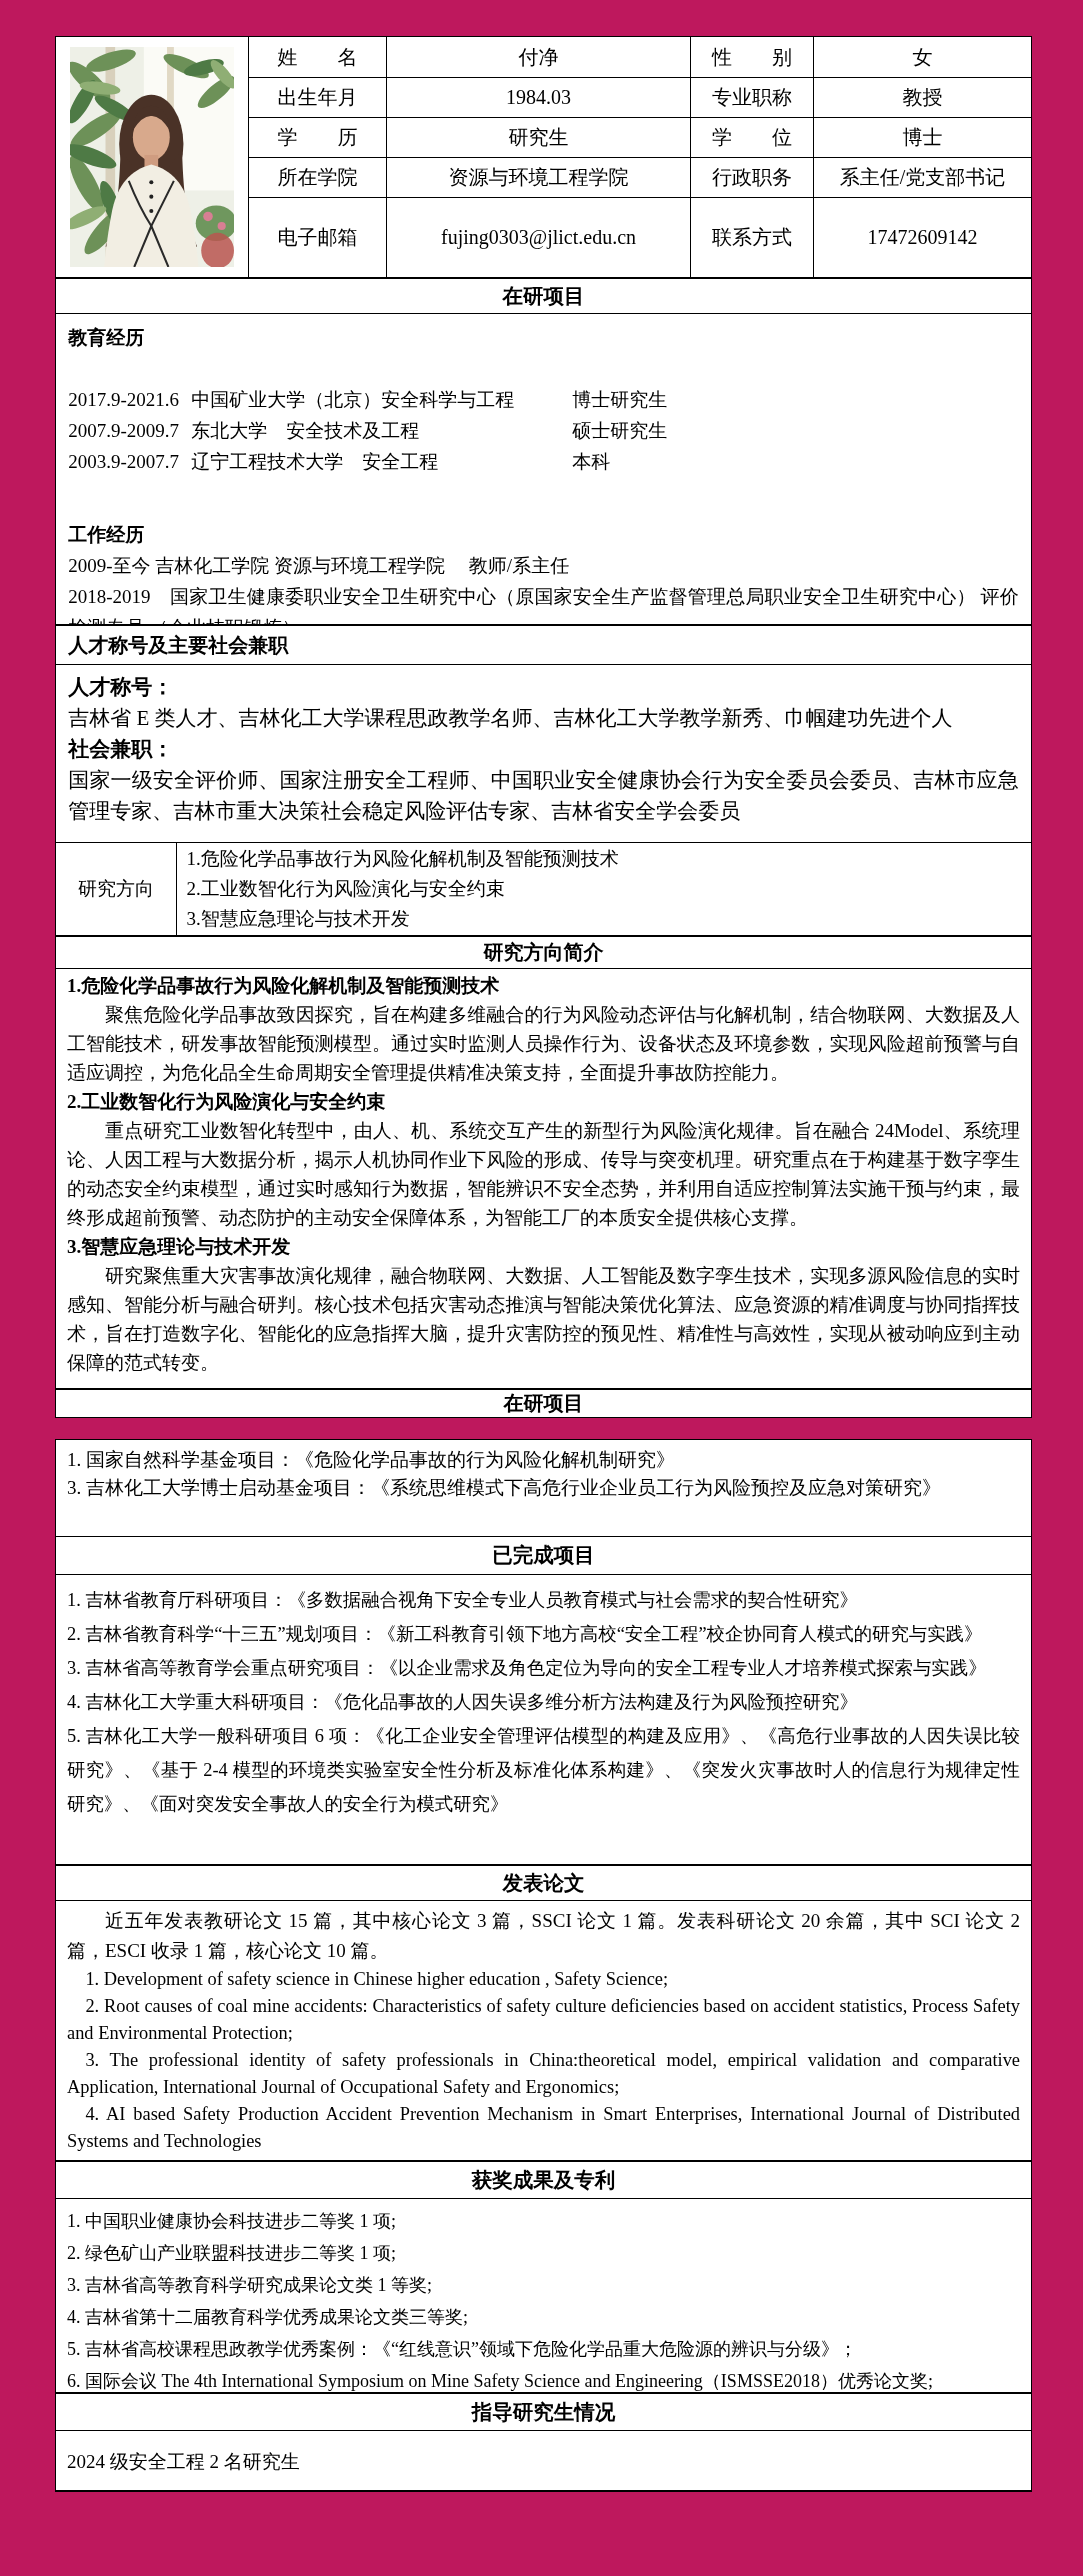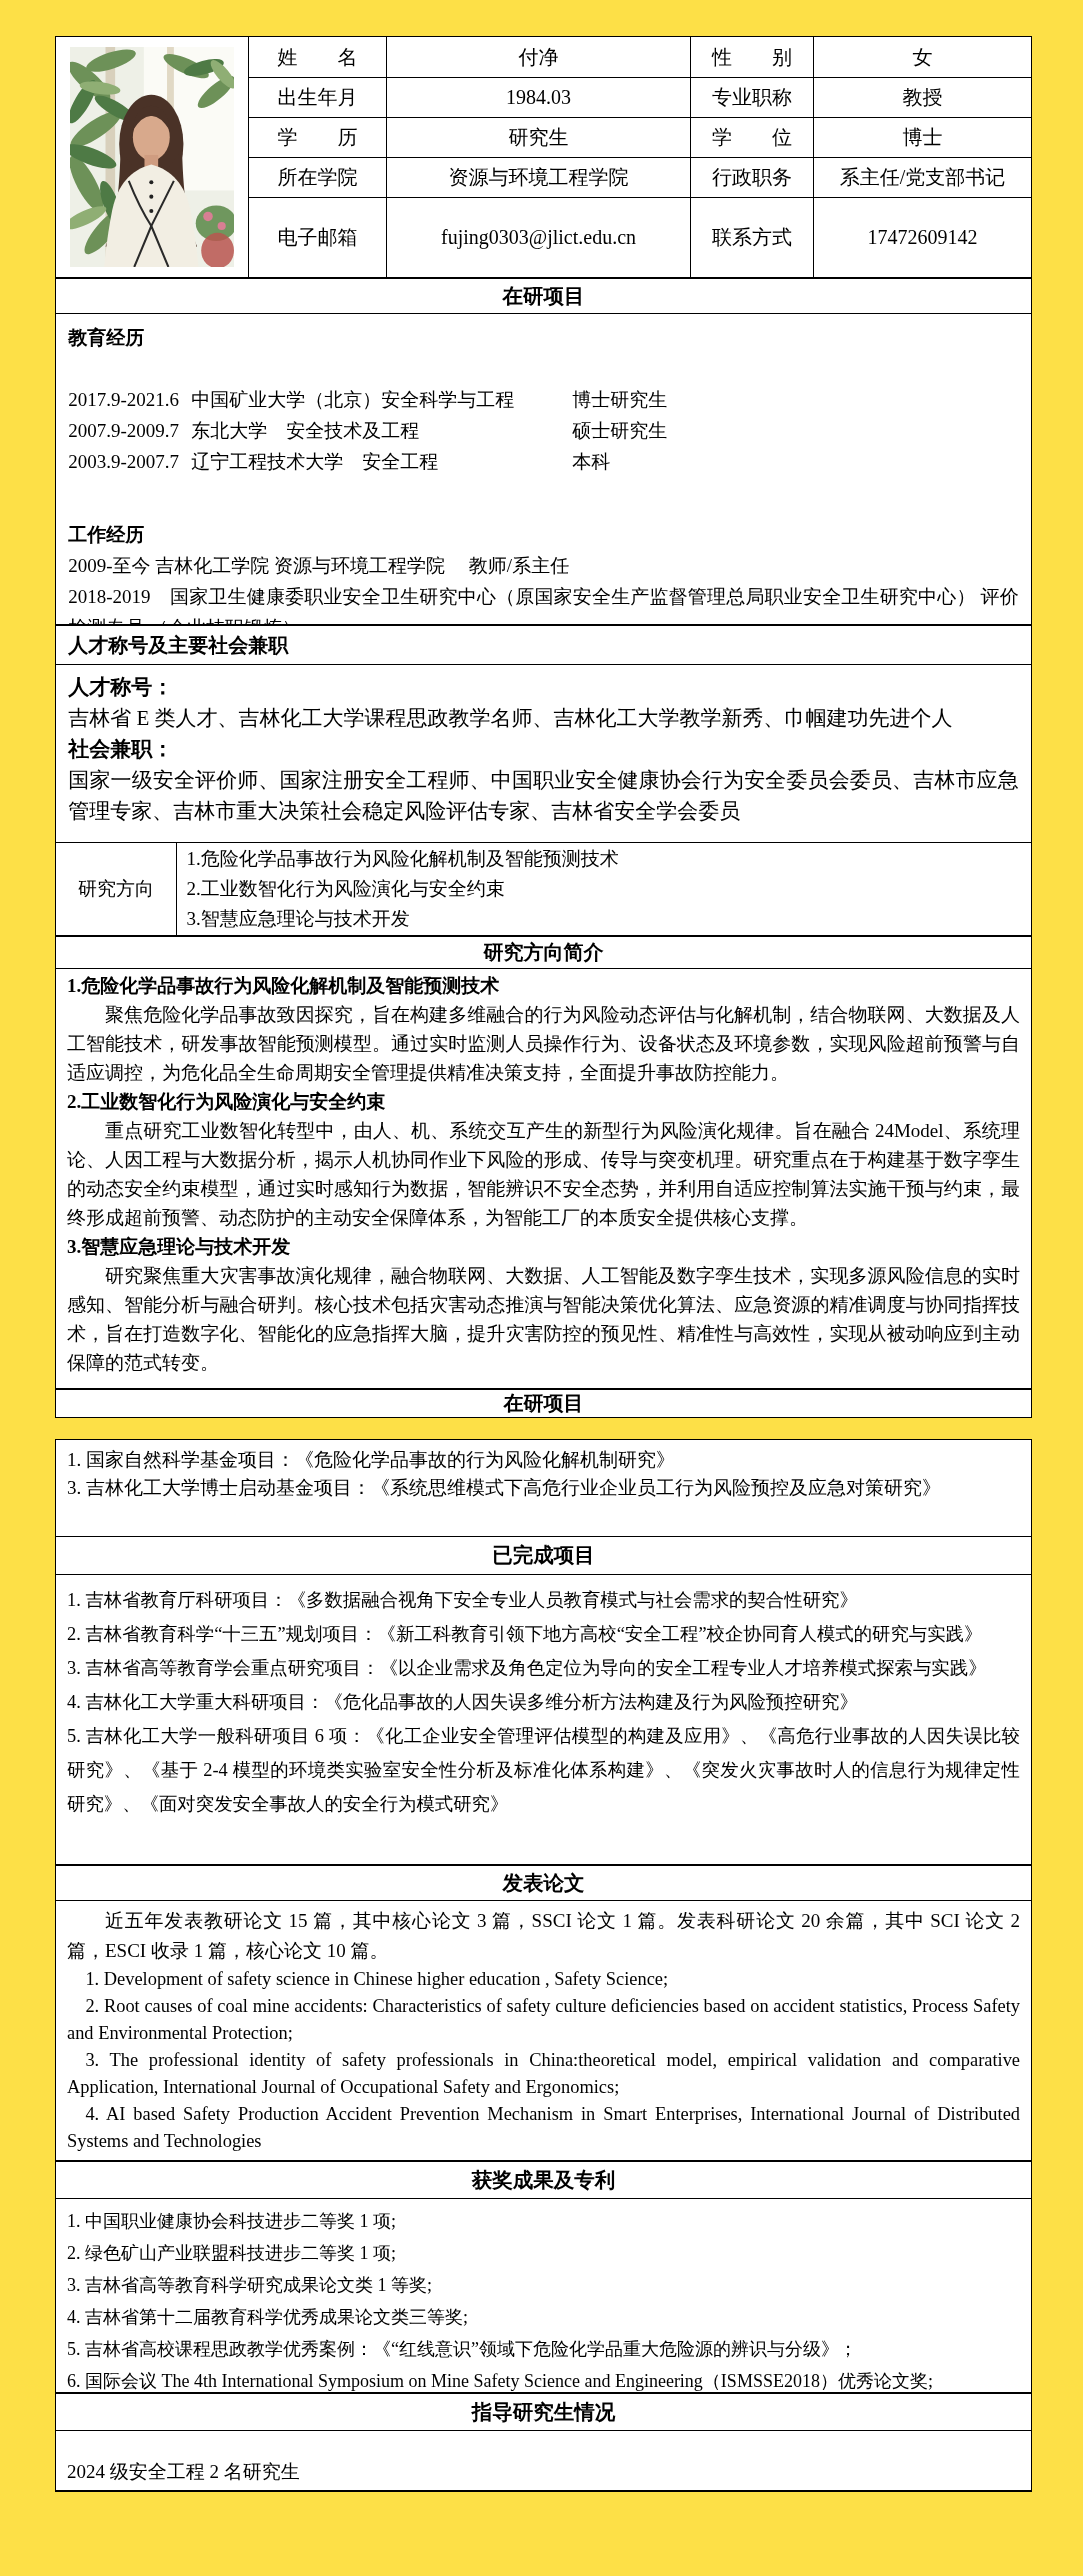--- a/index.html
+++ b/index.html
@@ -1,21 +1,21 @@
 <!DOCTYPE html>
 <html style="font-size:11px"><head>
 <meta charset="utf-8">
 <style>
   * { box-sizing: border-box; margin: 0; padding: 0; }
   html,body { background:#ffffff; }
   .page {
     position: relative;
     width: 1084px;
     height: 2576px;
-    background: #fde047;
+    background: #be185d;
     color: #000;
     font-family: "Liberation Serif", "DejaVu Serif", serif;
   }
   .doc { position: absolute; left: 55px; top: 36px; width: 977px; }
   .tbl { border: 1.4px solid #000; width: 977px; background:#fff; }
   .tbl2 { margin-top: 20.5px; border-bottom-width: 2px; }
 
   
   .info { display: grid; grid-template-columns: 192px 138px 304px 123px 1fr;
           grid-template-rows: 40px 40px 40px 40px 80px; }
@@ -63,21 +63,21 @@
   .intro-p { line-height:29px; text-indent:2em; text-align:justify; }
 
   .ongoing-cell { height:96px; padding:6.8px 11px; font-size:19px; line-height:28px; overflow:hidden; }
   .completed-cell { border-top:1.4px solid #000; height:290px; padding:8.2px 11px; font-size:18.4px;
                     line-height:34px; text-align:justify; overflow:hidden; }
   .pub-cell { border-top:1.4px solid #000; height:260px; padding:5.5px 11px; overflow:hidden; }
   .pub-intro { font-size:19px; line-height:30px; text-indent:2em; text-align:justify; }
   .pub-item { font-size:18.4px; line-height:27px; text-indent:1em; text-align:justify; }
   .awards-cell { border-top:1.4px solid #000; height:194px; padding:6.8px 11px; font-size:18px;
                  line-height:32px; overflow:hidden; }
-  .grad-cell { border-top:1.4px solid #000; height:60px; padding:25px 11px; font-size:19px;
+  .grad-cell { border-top:1.4px solid #000; height:60px; padding:15px 11px; font-size:19px;
                line-height:31px; overflow:hidden; }
 </style>
 </head>
 <body>
 
 <div class="page">
   <div class="doc">
 
     <div class="tbl">
 

